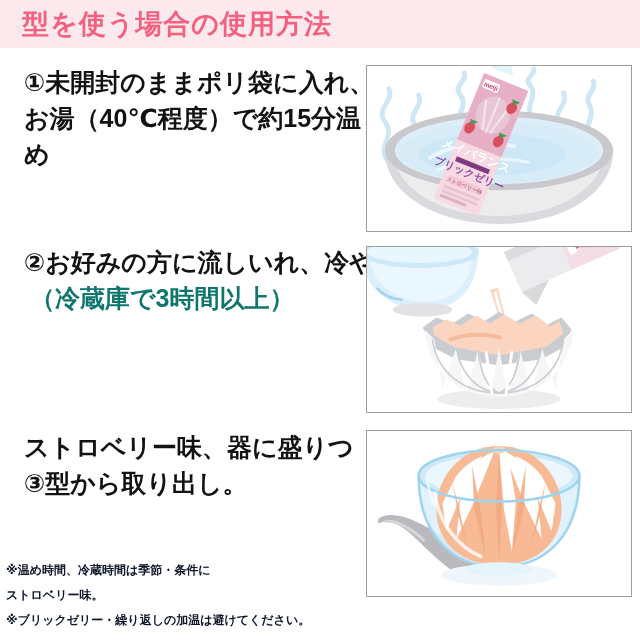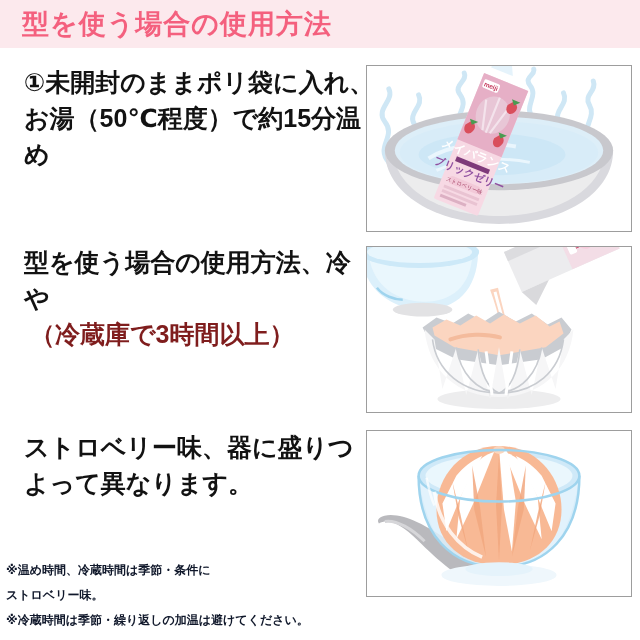--- a/index.html
+++ b/index.html
@@ -24,21 +24,21 @@
   }
 
   
   .steps{position:absolute;left:0;top:48px;width:362px;height:500px;}
   .step{position:absolute;left:24px;width:352px;}
   .step-text{
     font-size:25px;font-weight:bold;color:#121212;
     line-height:36px;letter-spacing:0px;
   }
   .step-sub{
-    font-size:25px;font-weight:bold;color:#7f1d1d;
+    font-size:25px;font-weight:bold;color:#0f766e;
     line-height:36px;padding-left:6px;
   }
   #step1{top:16px;}
   #step2{top:196px;}
   #step3{top:381px;}
 
   .notes{position:absolute;left:6px;top:558px;width:634px;}
   .note{
     font-size:12px;color:#0f172a;line-height:25px;font-weight:bold;
   }
@@ -59,38 +59,38 @@
 
 <div class="page">
 
   <div class="header-band"></div>
   <div class="header-title">型を使う場合の使用方法</div>
 
   <div class="steps">
 
     <div class="step" id="step1">
       <div class="step-text">①未開封のままポリ袋に入れ、</div>
-      <div class="step-text">お湯（50℃程度）で約15分温め</div>
+      <div class="step-text">お湯（40℃程度）で約15分温め</div>
     </div>
 
     <div class="step" id="step2">
-      <div class="step-text">型を使う場合の使用方法、冷や</div>
+      <div class="step-text">②お好みの方に流しいれ、冷や</div>
       <div class="step-sub">（冷蔵庫で3時間以上）</div>
     </div>
 
     <div class="step" id="step3">
       <div class="step-text">ストロベリー味、器に盛りつ</div>
-      <div class="step-text">よって異なります。</div>
+      <div class="step-text">③型から取り出し。</div>
     </div>
   </div>
 
   <div class="notes">
     <div class="note">※温め時間、冷蔵時間は季節・条件に</div>
     <div class="note">ストロベリー味。</div>
-    <div class="note">※冷蔵時間は季節・繰り返しの加温は避けてください。</div>
+    <div class="note">※ブリックゼリー・繰り返しの加温は避けてください。</div>
   </div>
 
   <div class="panel" id="panel1">
     <svg viewBox="0 0 266 164" xmlns="http://www.w3.org/2000/svg">
       <rect x="0" y="0" width="266" height="164" fill="#ffffff"></rect>
 
       <g fill="none" stroke="#cfe7f5" stroke-width="5" stroke-linecap="round">
         <path d="M22 96 C8 80 30 70 18 55 C8 42 28 34 22 22"></path>
         <path d="M50 100 C38 84 58 72 48 58 C40 46 58 40 52 28"></path>
         <path d="M96 64 C84 50 104 42 94 28 C86 18 102 14 98 6"></path>

